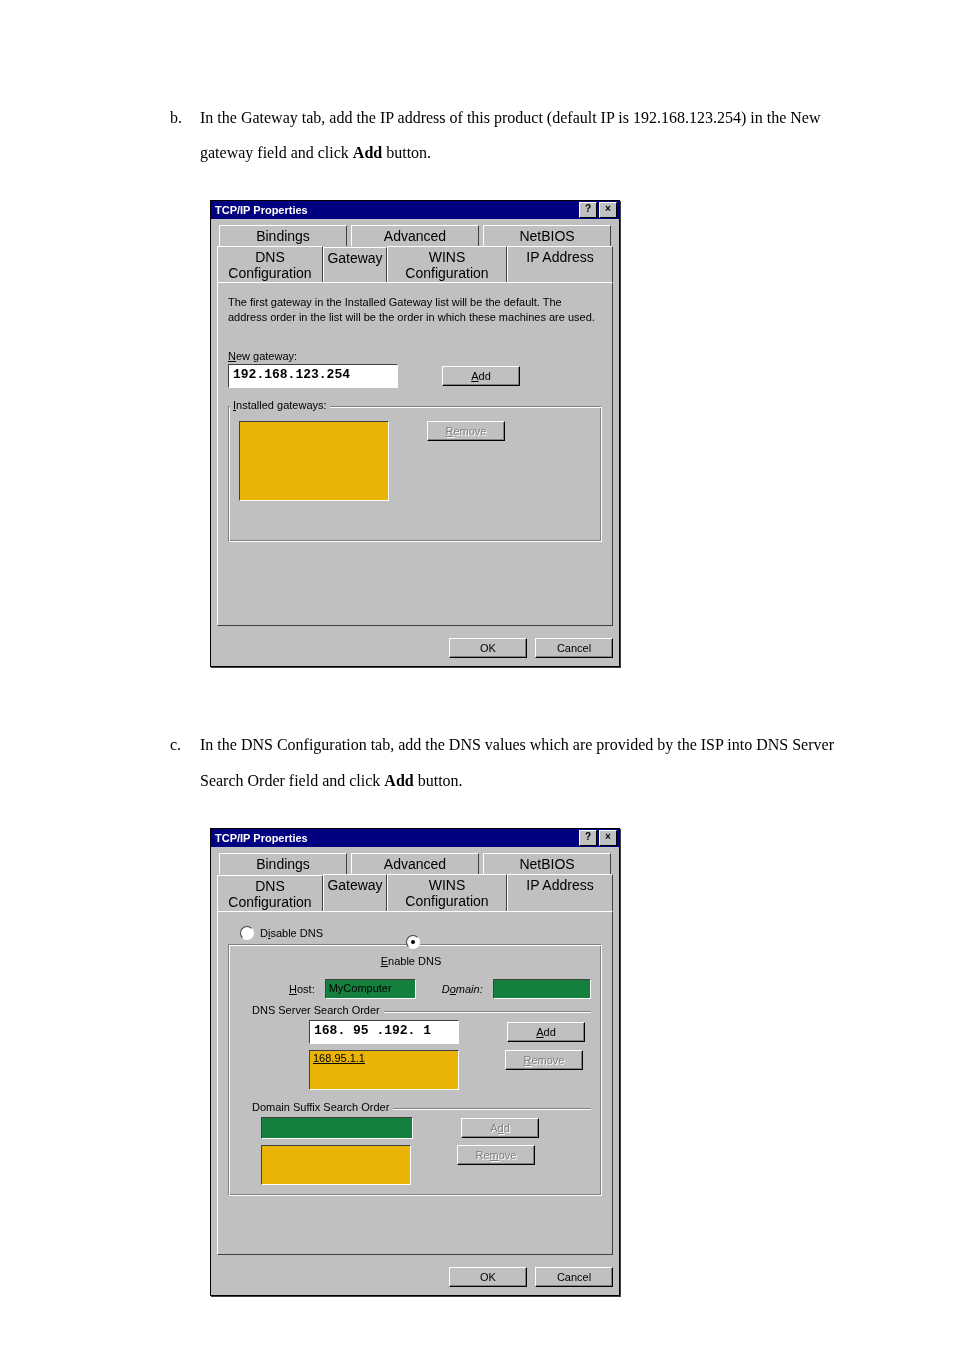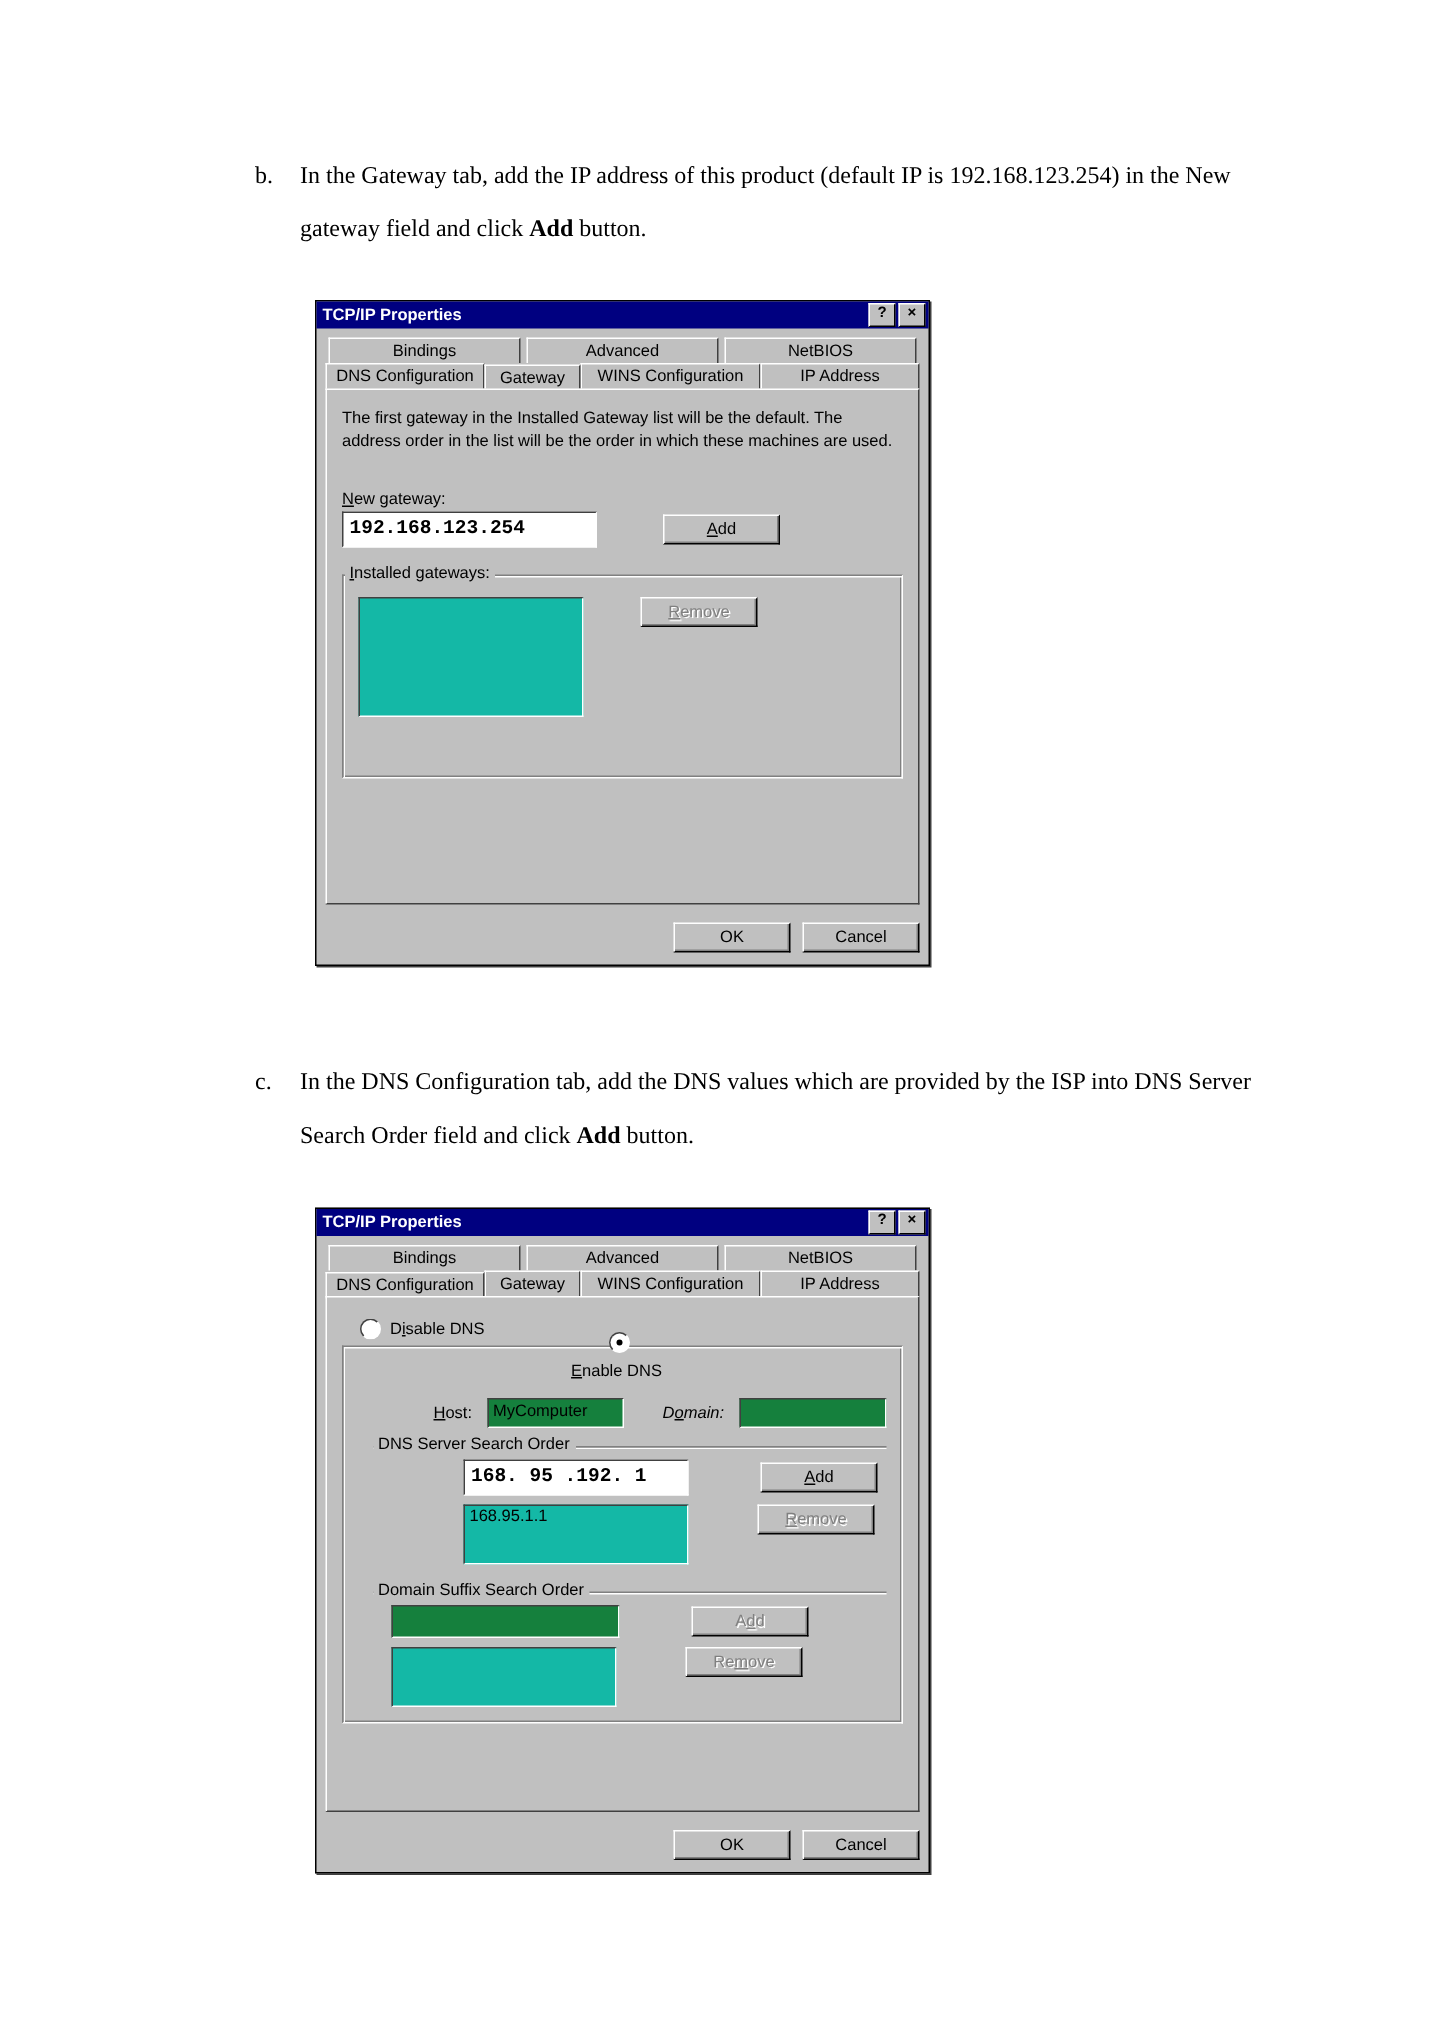--- a/index.html
+++ b/index.html
@@ -85,21 +85,21 @@
     display: flex;
     width: 100%;
   }
   .tab {
     border-top: 1px solid #fff;
     border-left: 1px solid #fff;
     border-right: 1px solid #404040;
     background: #c0c0c0;
     padding: 2px 0;
     text-align: center;
-    font-size: 11px;
+    font-size: 14px;
     position: relative;
   }
   .tab.back {
     margin-left: 2px;
     margin-right: 2px;
   }
   .tab.front.active {
     border-bottom: 1px solid #c0c0c0;
     top: 1px;
     z-index: 3;
@@ -152,24 +152,25 @@
     text-shadow: 1px 1px 0 #fff;
   }
   .btn .acc {
     text-decoration: underline;
   }
   .listbox {
     border-top: 1px solid #404040;
     border-left: 1px solid #404040;
     border-right: 1px solid #fff;
     border-bottom: 1px solid #fff;
-    background: #14b8a6;
+    background: #eab308;
     font-size: 11px;
     padding: 1px 3px;
     box-sizing: border-box;
+    text-decoration: underline;
   }
   .groupbox {
     border-top: 1px solid #808080;
     border-left: 1px solid #808080;
     border-right: 1px solid #fff;
     border-bottom: 1px solid #fff;
     box-shadow: inset 1px 1px 0 #fff, inset -1px -1px 0 #808080;
     padding: 14px 10px 10px 10px;
     position: relative;
     margin-top: 10px;

